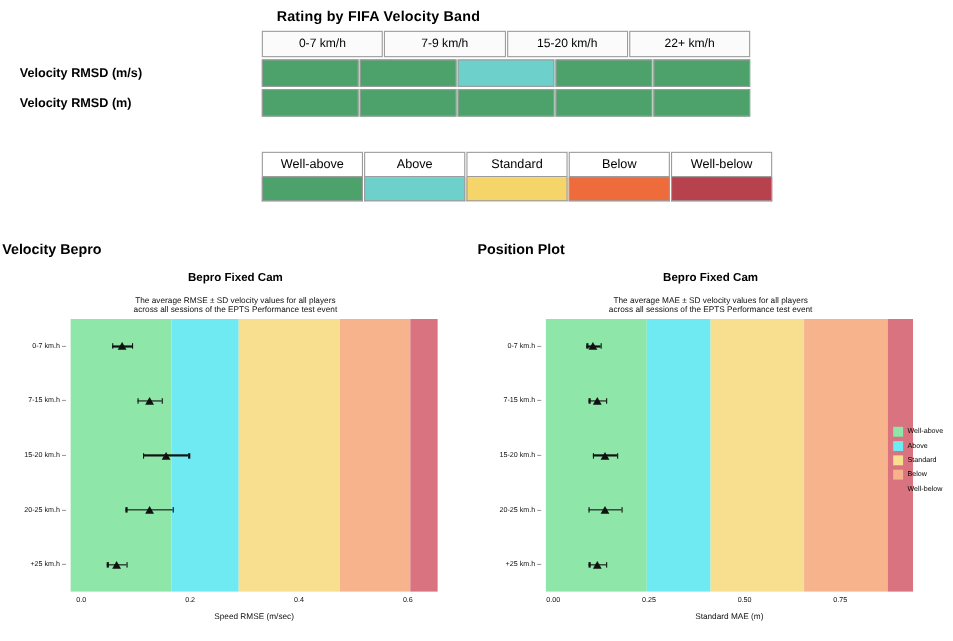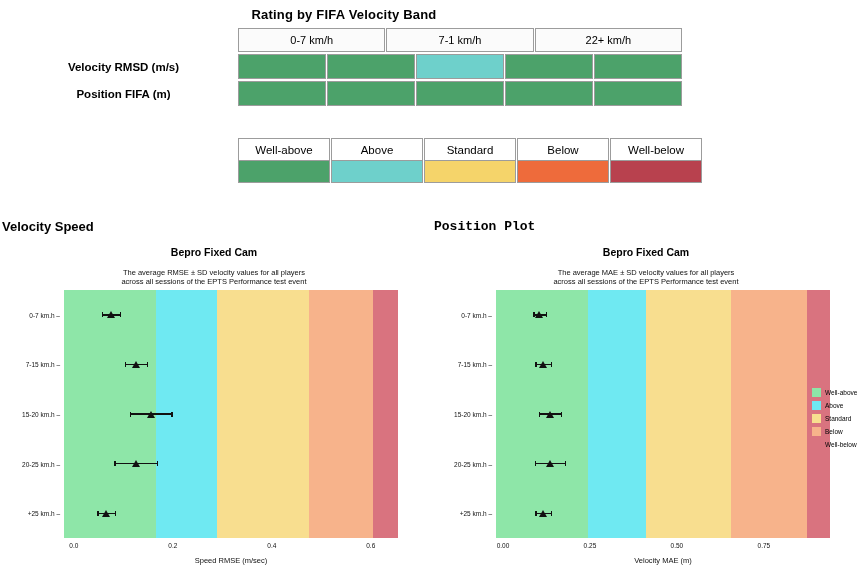--- a/index.html
+++ b/index.html
@@ -37,21 +37,21 @@
     width: 445px;
   }
   .rt-row {
     display: flex;
     align-items: stretch;
   }
   .rt-rowlabel {
     position: absolute;
     right: 100%;
     width: 220px;
-    text-align: center;
+    text-align: left;
     padding-right: 9px;
     font-size: 11.5px;
     font-weight: bold;
     line-height: 26px;
     box-sizing: border-box;
   }
   .rt-cell {
     flex: 1 1 0;
     height: 24px;
     border: 1px solid #9c9c9c;
@@ -102,21 +102,21 @@
     border-top: none;
   }
 
   
   .plot-heading {
     position: absolute;
     font-size: 13px;
     font-weight: bold;
   }
   #velocity-heading { left: 2px; top: 219px; }
-  #position-heading { left: 434px; top: 219px; font-family: Liberation Mono, monospace; }
+  #position-heading { left: 434px; top: 219px; }
 
   .plot-panel {
     position: absolute;
     top: 238px;
     width: 420px;
     height: 330px;
   }
   #velocity-panel { left: 4px; }
   #position-panel { left: 436px; }
 
@@ -233,35 +233,36 @@
 </style>
 </head>
 <body>
 
 <div id="rating-section">
   <div id="rating-title">Rating by FIFA Velocity Band</div>
 
   <div id="rating-table">
     <div class="rt-row rt-headrow">
       <div class="rt-cell">0-7 km/h</div>
-      <div class="rt-cell">7-1 km/h</div>
+      <div class="rt-cell">7-9 km/h</div>
+      <div class="rt-cell">15-20 km/h</div>
       <div class="rt-cell">22+ km/h</div>
     </div>
 
     <div class="rt-row rt-colorrow">
       <div class="rt-rowlabel">Velocity RMSD (m/s)</div>
       <div class="rt-cell" style="background: rgb(76, 162, 106);"></div>
       <div class="rt-cell" style="background: rgb(76, 162, 106);"></div>
       <div class="rt-cell" style="background: rgb(110, 208, 203);"></div>
       <div class="rt-cell" style="background: rgb(76, 162, 106);"></div>
       <div class="rt-cell" style="background: rgb(76, 162, 106);"></div>
     </div>
 
     <div class="rt-row rt-colorrow">
-      <div class="rt-rowlabel">Position FIFA (m)</div>
+      <div class="rt-rowlabel">Velocity RMSD (m)</div>
       <div class="rt-cell" style="background: rgb(76, 162, 106);"></div>
       <div class="rt-cell" style="background: rgb(76, 162, 106);"></div>
       <div class="rt-cell" style="background: rgb(76, 162, 106);"></div>
       <div class="rt-cell" style="background: rgb(76, 162, 106);"></div>
       <div class="rt-cell" style="background: rgb(76, 162, 106);"></div>
     </div>
   </div>
 
   <div id="legend-table">
     <div class="lt-row">
@@ -274,21 +275,21 @@
     <div class="lt-row lt-colorrow">
       <div class="lt-cell" style="background: rgb(76, 162, 106);"></div>
       <div class="lt-cell" style="background: rgb(110, 208, 203);"></div>
       <div class="lt-cell" style="background: rgb(245, 212, 106);"></div>
       <div class="lt-cell" style="background: rgb(238, 107, 59);"></div>
       <div class="lt-cell" style="background: rgb(184, 65, 78);"></div>
     </div>
   </div>
 </div>
 
-<div class="plot-heading" id="velocity-heading">Velocity Speed</div>
+<div class="plot-heading" id="velocity-heading">Velocity Bepro</div>
 <div class="plot-heading" id="position-heading">Position Plot</div>
 
 <div class="plot-panel" id="velocity-panel">
   <div class="plot-title">Bepro Fixed Cam</div>
   <div class="plot-subtitle">The average RMSE ± SD velocity values for all players<br>across all sessions of the EPTS Performance test event</div>
   <div class="plot-area-wrap">
     <div class="bands">
         <div class="band" style="background: rgb(142, 230, 168); width: 27.4074%;"></div>
         <div class="band" style="background: rgb(111, 233, 242); width: 18.5185%;"></div>
         <div class="band" style="background: rgb(248, 222, 143); width: 27.4074%;"></div>
@@ -384,21 +385,21 @@
         </div>
         <div class="ytick" style="top: 90%;">+25 km.h –</div>
         <div class="point-row" style="top: 90%;">
           <div class="err-bar" style="left: 11.7708%; width: 4.58333%;"></div>
           <div class="err-cap" style="left: 11.7708%;"></div>
           <div class="err-cap" style="left: 16.3542%;"></div>
           <div class="marker" style="left: 14.0625%;"></div>
         </div>
       </div>
     <div class="xaxis">
-      <div class="xlabel">Velocity MAE (m)</div>
+      <div class="xlabel">Standard MAE (m)</div>
     <div class="xtick" style="left: 2.08333%;">0.00</div>
         <div class="xtick" style="left: 28.125%;">0.25</div>
         <div class="xtick" style="left: 54.1667%;">0.50</div>
         <div class="xtick" style="left: 80.2083%;">0.75</div>
       </div>
   </div>
 </div>
 
 <div id="chart-legend">
   <div class="cl-item">

